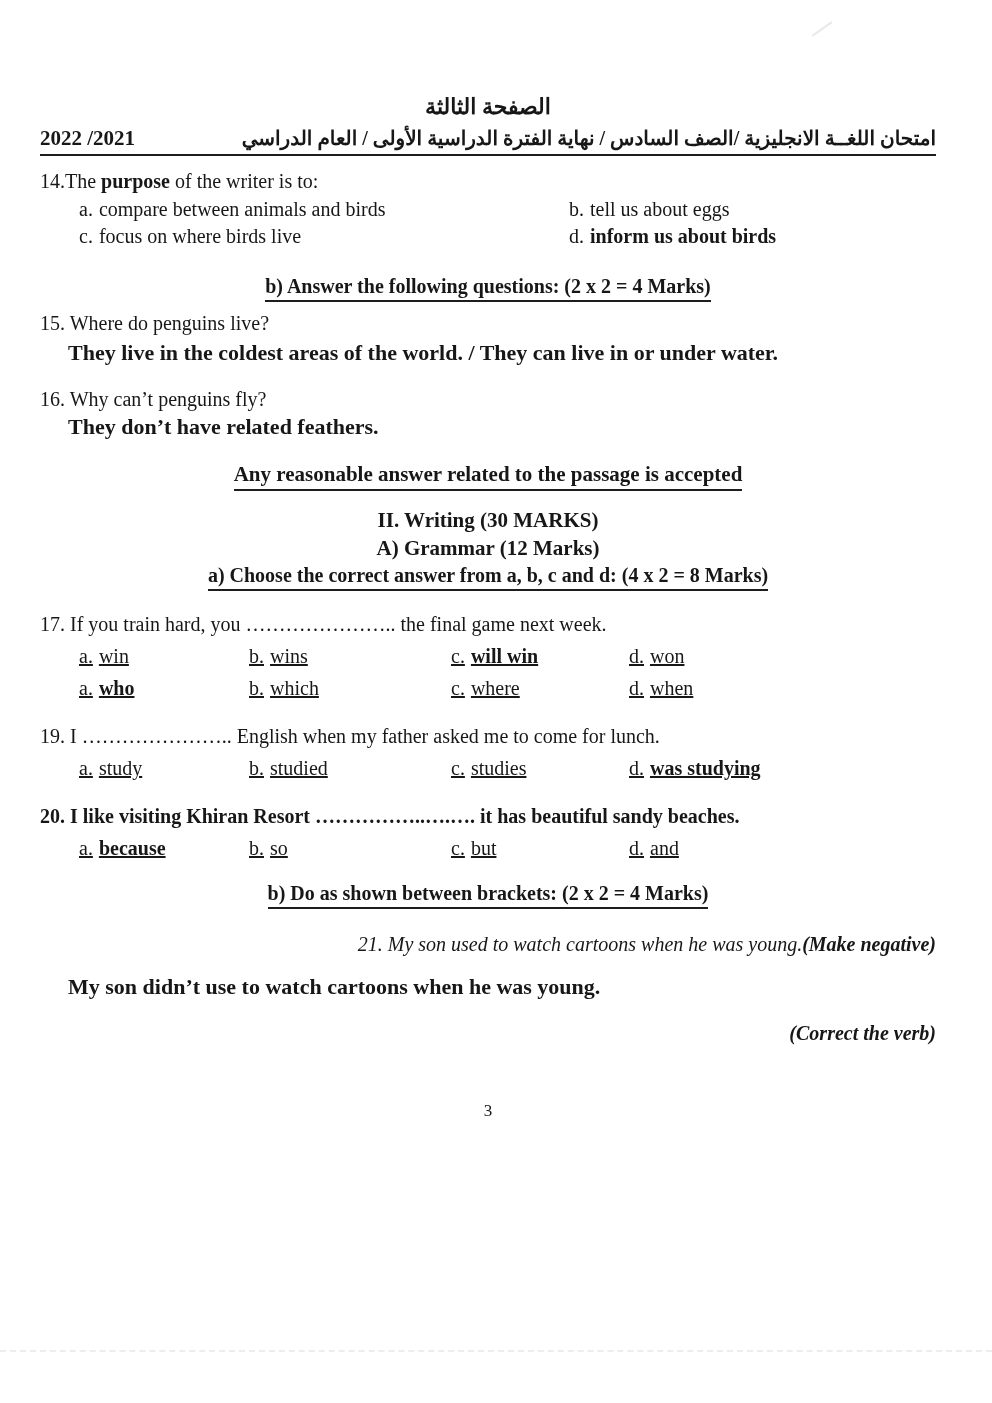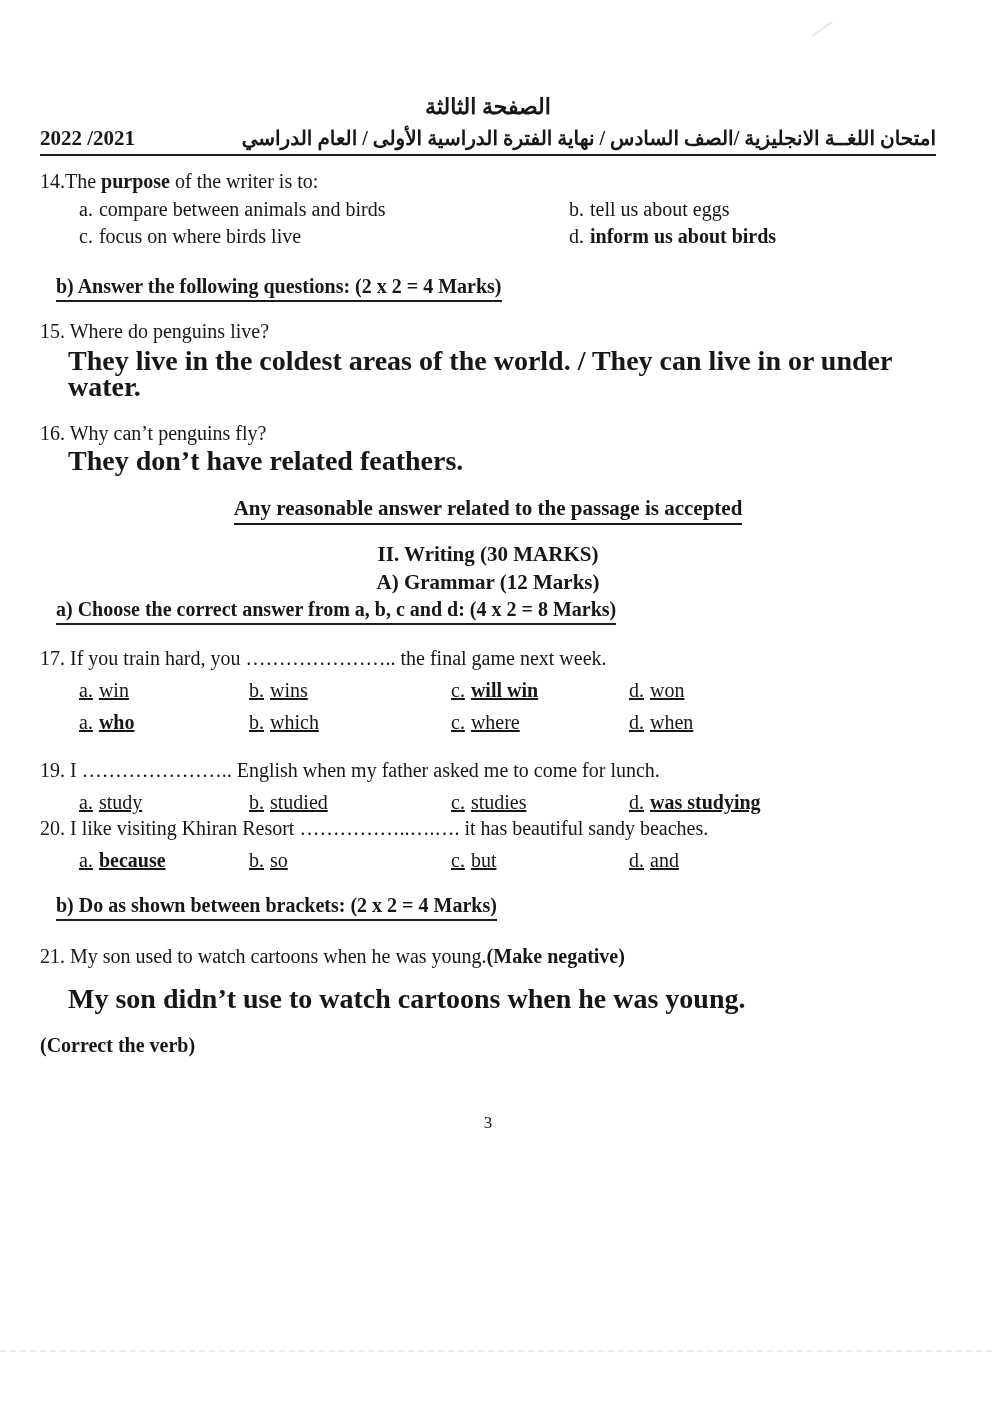--- a/index.html
+++ b/index.html
@@ -37,32 +37,32 @@
 
   .q-line { font-size: 20px; line-height: 26px; margin: 0; }
   .q14-opts {
     display: grid;
     grid-template-columns: 490px 1fr;
     padding-left: 39px;
     margin-top: 2px;
     font-size: 20px;
     line-height: 27px;
   }
-  .sec-head-wrap { margin: 16px; }
+  .sec-head-wrap { margin: 8px; text-align: center; }
   .sec-head {
     display: inline-block;
     font-weight: bold;
     font-size: 20px;
     line-height: 24px;
     border-bottom: 2px solid #1d1d1d;
     padding-bottom: 2px;
   }
   .answer {
     font-weight: bold;
-    font-size: 28px;
+    font-size: 22px;
     line-height: 26px;
     padding-left: 28px;
     margin: 0;
   }
   .note-wrap { text-align: center; margin-top: 22px; }
   .note {
     display: inline-block;
     font-weight: bold;
     font-size: 21px;
     border-bottom: 2px solid #1d1d1d;
@@ -80,24 +80,25 @@
     grid-template-columns: 170px 202px 178px 1fr;
     padding-left: 39px;
     margin-top: 6px;
     font-size: 20px;
     line-height: 26px;
     text-decoration: underline;
   }
   .opt .letter { margin-right: 6px; }
   .bracket-row {
     display: flex;
-    justify-content: flex-start;
+    justify-content: flex-end;
     align-items: baseline;
     font-size: 20px;
     line-height: 27px;
+    font-style: italic;
   }
   .bracket { font-weight: bold; font-size: 20px; }
   .bold { font-weight: bold; }
   .page-num {
     text-align: center;
     font-size: 17px;
     margin-top: 54px;
   }
   .scan-artifact {
     position: absolute;
@@ -166,21 +167,21 @@
     </div>
 
     <p class="q-line" style="margin-top:22px;">19. I  ………………….. English when my father asked me to come for lunch.</p>
     <div class="opt-row">
       <span class="opt"><span class="letter">a.</span><span>study</span></span>
       <span class="opt"><span class="letter">b.</span><span>studied</span></span>
       <span class="opt"><span class="letter">c.</span><span>studies</span></span>
       <span class="opt"><span class="letter">d.</span><span class="bold">was studying</span></span>
     </div>
 
-    <p class="q-line" style="">20. I like visiting Khiran Resort ……………..….…. it has beautiful sandy beaches.</p>
+    <p class="q-line" style="margin-top:22px;font-weight:bold;">20. I like visiting Khiran Resort ……………..….…. it has beautiful sandy beaches.</p>
     <div class="opt-row">
       <span class="opt"><span class="letter">a.</span><span class="bold">because</span></span>
       <span class="opt"><span class="letter">b.</span><span>so</span></span>
       <span class="opt"><span class="letter">c.</span><span>but</span></span>
       <span class="opt"><span class="letter">d.</span><span>and</span></span>
     </div>
 
     <p class="sec-head-wrap" style="margin-top:20px;"><span class="sec-head">b) Do as shown between brackets: (2 x 2 = 4 Marks)</span></p>
 
     <div class="bracket-row" style="margin-top:22px;">

